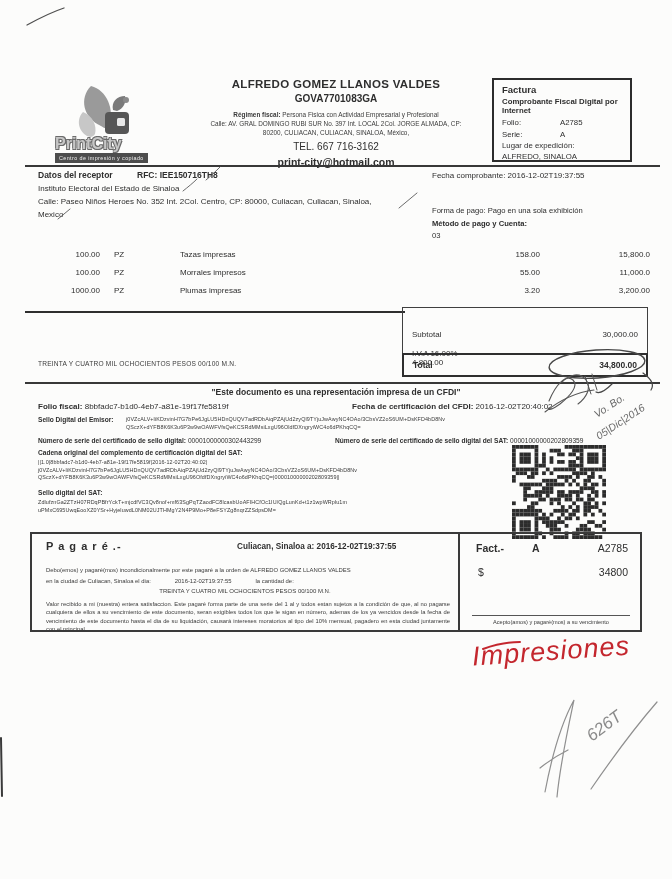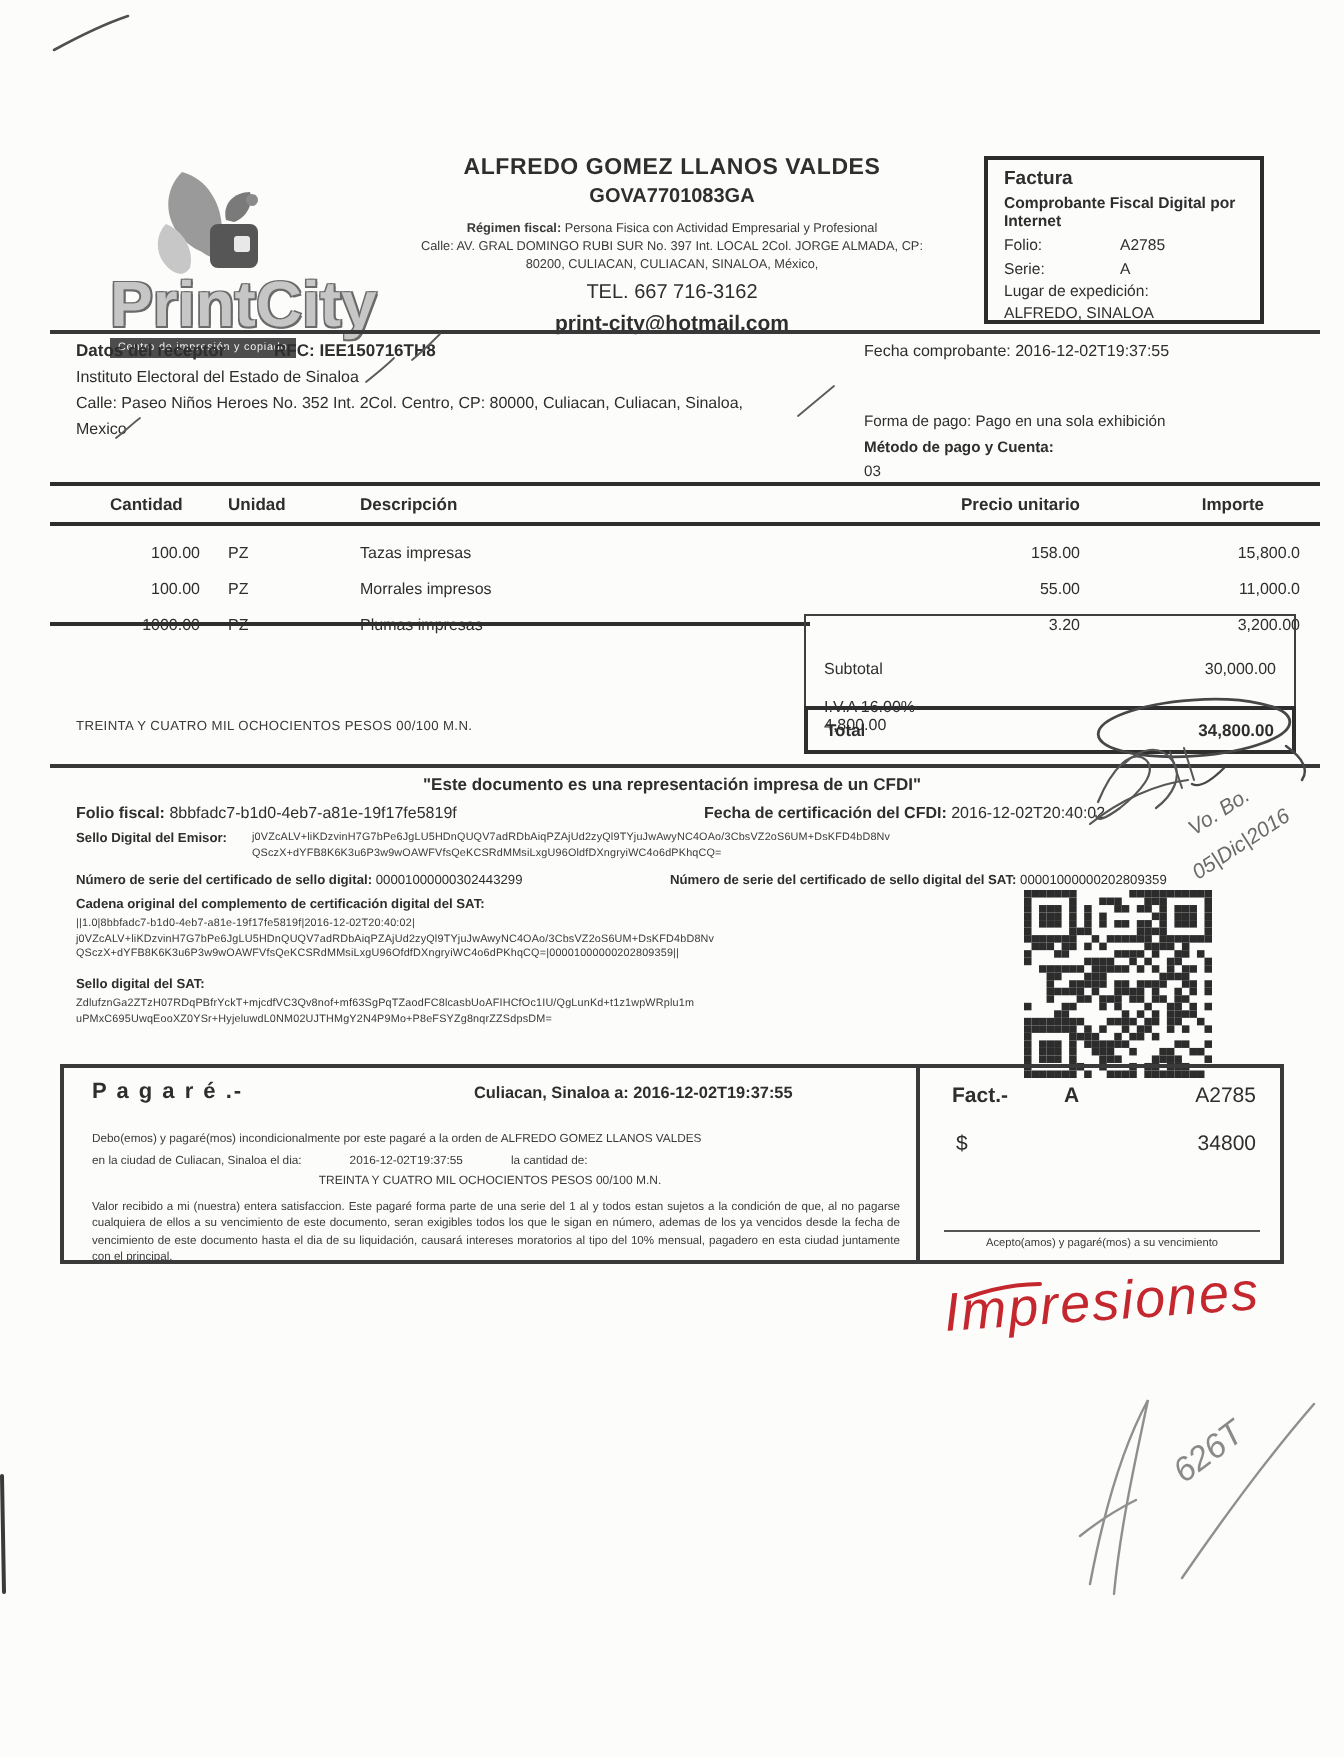--- a/index.html
+++ b/index.html
@@ -2,21 +2,21 @@
 <html><head>
 <meta charset="utf-8">
 <style>
   html,body{margin:0;padding:0;background:#ffffff;}
   .page{position:relative;width:672px;height:879px;background:#fcfcfb;overflow:hidden;
         font-family:"Liberation Sans",sans-serif;color:#2e2e2e;}
 
   
   .logo{position:absolute;left:55px;top:82px;width:142px;}
   .logo-art{display:block;margin-left:16px;}
-  .logo-name{font-size:32px;font-weight:bold;color:#c6c6c6;line-height:1;margin-top:-4px;
+  .logo-name{font-size:16px;font-weight:bold;color:#c6c6c6;line-height:1;margin-top:-4px;
     text-shadow:1px 1px 0 #6a6a6a,-0.7px -0.7px 0 #6a6a6a,1px -0.7px 0 #6a6a6a,-0.7px 1px 0 #6a6a6a;}
   .logo-tagline{background:#4d4d4d;color:#f0f0f0;font-size:5.4px;padding:2px 4px;margin-top:1px;
     width:fit-content;letter-spacing:.4px;}
 
   
   .emitter{position:absolute;left:185px;top:78px;width:302px;text-align:center;}
   .emitter-name{font-size:11.5px;font-weight:bold;letter-spacing:.3px;}
   .emitter-rfc{font-size:10px;font-weight:bold;margin-top:3px;}
   .emitter-small{font-size:6.4px;margin-top:7px;color:#3a3a3a;}
   .emitter-addr{font-size:6.4px;margin-top:2px;color:#3a3a3a;}
@@ -177,27 +177,20 @@
   <div class="pago">
     <div>
       <span>Forma de pago:</span>
       <span>Pago en una sola exhibición</span>
     </div>
     <div class="m-lab">Método de pago y Cuenta:</div>
     <div class="m-val">03</div>
   </div>
 
   <div class="items">
-    <div class="items-header">
-      <div class="c1">Cantidad</div>
-      <div class="c2">Unidad</div>
-      <div class="c3">Descripción</div>
-      <div class="c4">Precio unitario</div>
-      <div class="c5">Importe</div>
-    </div>
     <div class="items-row">
       <div class="c1">100.00</div>
       <div class="c2">PZ</div>
       <div class="c3">Tazas impresas</div>
       <div class="c4">158.00</div>
       <div class="c5">15,800.0</div>
     </div>
     <div class="items-row">
       <div class="c1">100.00</div>
       <div class="c2">PZ</div>

